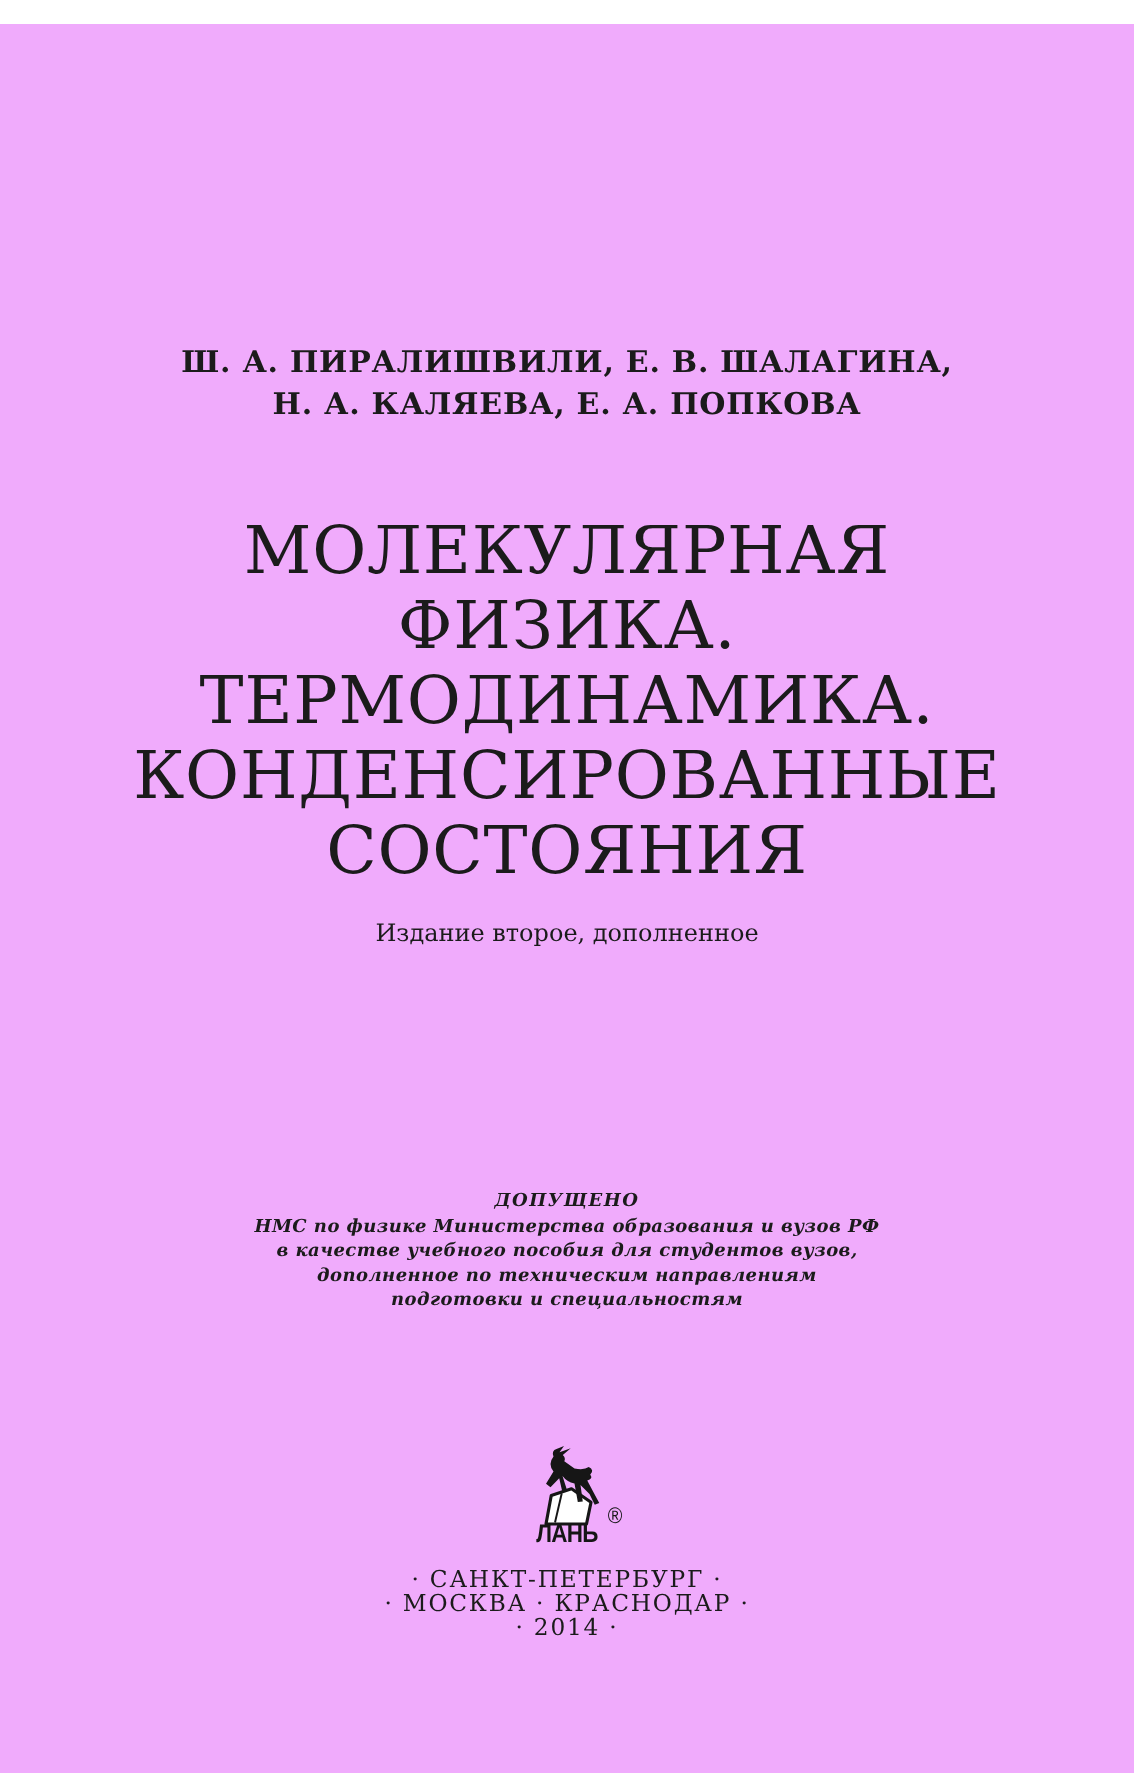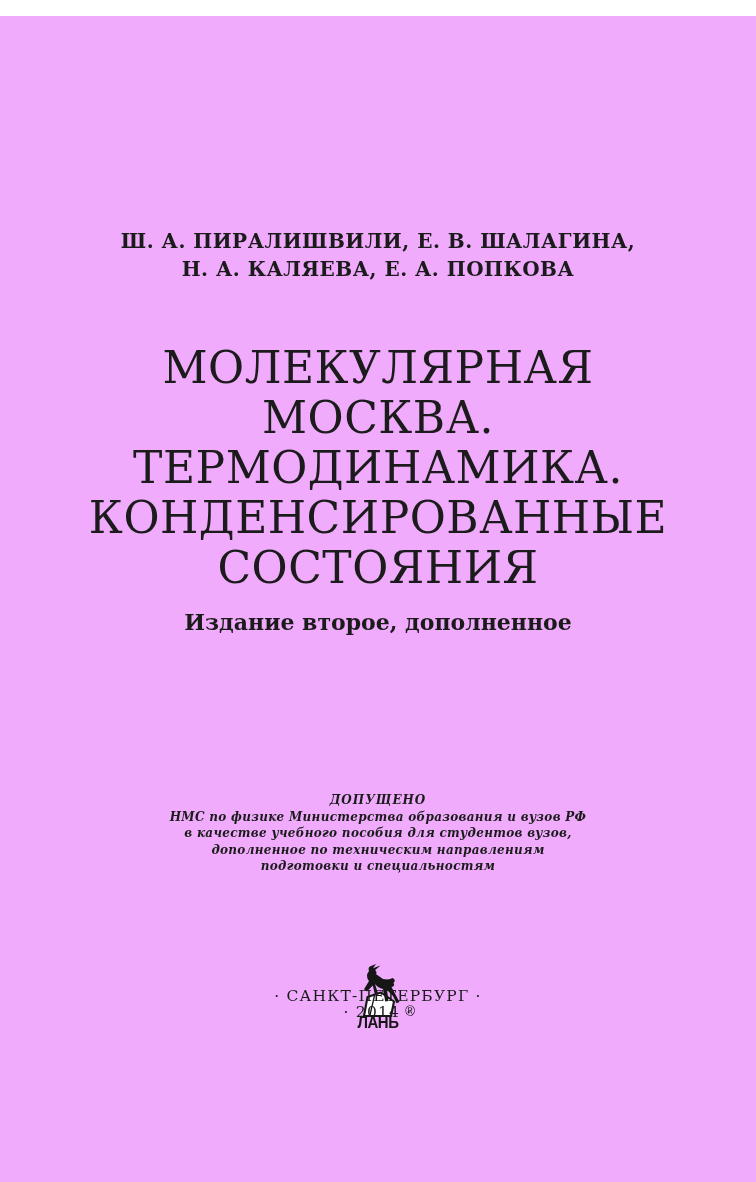--- a/index.html
+++ b/index.html
@@ -33,22 +33,22 @@
   }
   .book-title {
     top: 327px;
     font-size: 44px;
     font-weight: normal;
     line-height: 50px;
     letter-spacing: 0.5px;
   }
   .edition {
     top: 594px;
-    font-size: 22px;
-    font-weight: bold;
+    font-size: 16px;
+    font-weight: normal;
     line-height: 24px;
   }
   .approval {
     top: 776px;
     font-size: 12px;
     font-weight: bold;
     font-style: italic;
     line-height: 16.5px;
     letter-spacing: 0.3px;
   }
@@ -78,40 +78,40 @@
   .logo-rmark {
     position: absolute;
     top: -12px;
     right: -16px;
     font-family: "Liberation Sans", sans-serif;
     font-size: 15px;
     font-weight: normal;
     letter-spacing: 0;
   }
   .imprint {
-    top: 972px;
+    top: 1029px;
     font-size: 15.5px;
     font-weight: normal;
     line-height: 16px;
     letter-spacing: 1.2px;
   }
 </style>
 </head>
 <body>
 
 <div class="page">
 
   <div class="centered-block authors">
     <div>Ш. А. ПИРАЛИШВИЛИ, Е. В. ШАЛАГИНА,</div>
     <div>Н. А. КАЛЯЕВА, Е. А. ПОПКОВА</div>
   </div>
 
   <div class="centered-block book-title">
     <div>МОЛЕКУЛЯРНАЯ</div>
-    <div>МОСКВА.</div>
+    <div>ФИЗИКА.</div>
     <div>ТЕРМОДИНАМИКА.</div>
     <div>КОНДЕНСИРОВАННЫЕ</div>
     <div>СОСТОЯНИЯ</div>
   </div>
 
   <div class="centered-block edition">Издание второе, дополненное</div>
 
   <div class="centered-block approval">
     <div class="approval-heading">ДОПУЩЕНО</div>
     <div>НМС по физике Министерства образования и вузов РФ</div>
@@ -146,16 +146,17 @@
         </svg>
       </span>
       <span class="logo-wordmark">
         <span>ЛАНЬ</span><span class="logo-rmark">®</span>
       </span>
     </span>
   </div>
 
   <div class="centered-block imprint">
     <div>· САНКТ-ПЕТЕРБУРГ ·</div>
+    <div>· МОСКВА · КРАСНОДАР ·</div>
     <div>· 2014 ·</div>
   </div>
 
 </div>
 
 </body></html>

